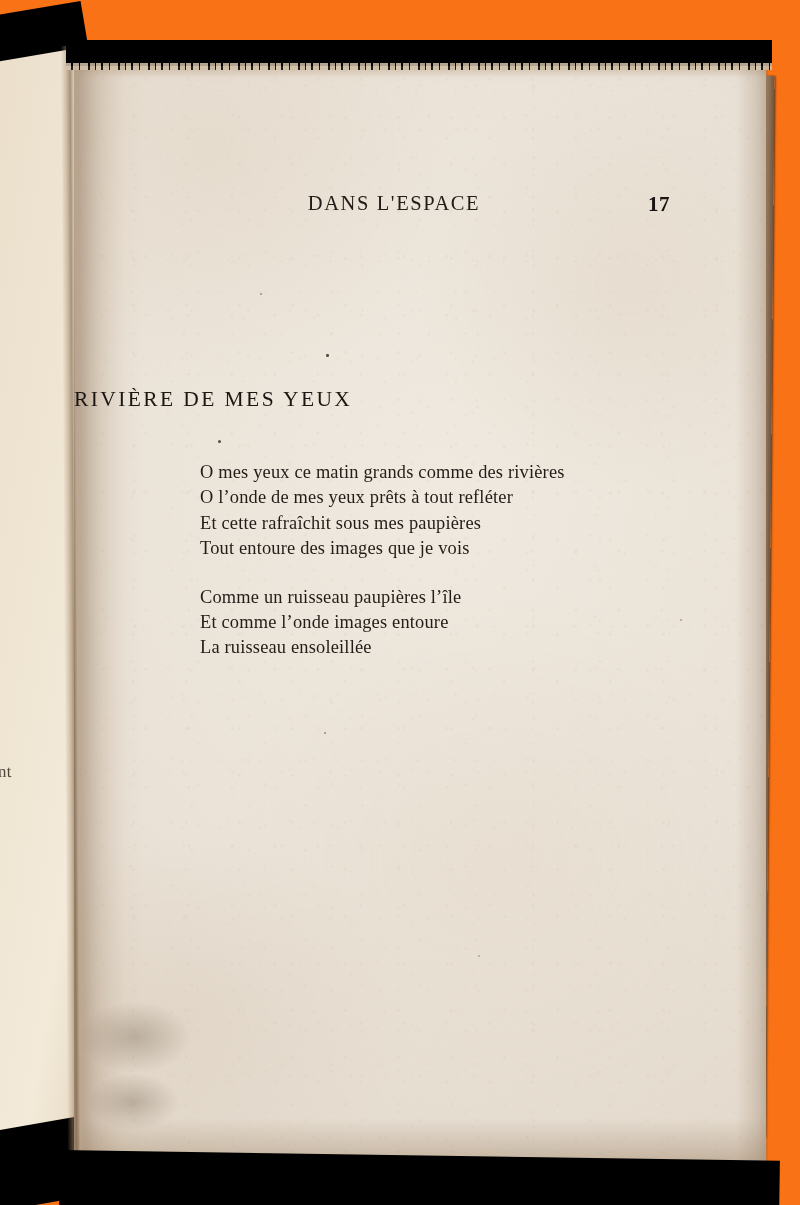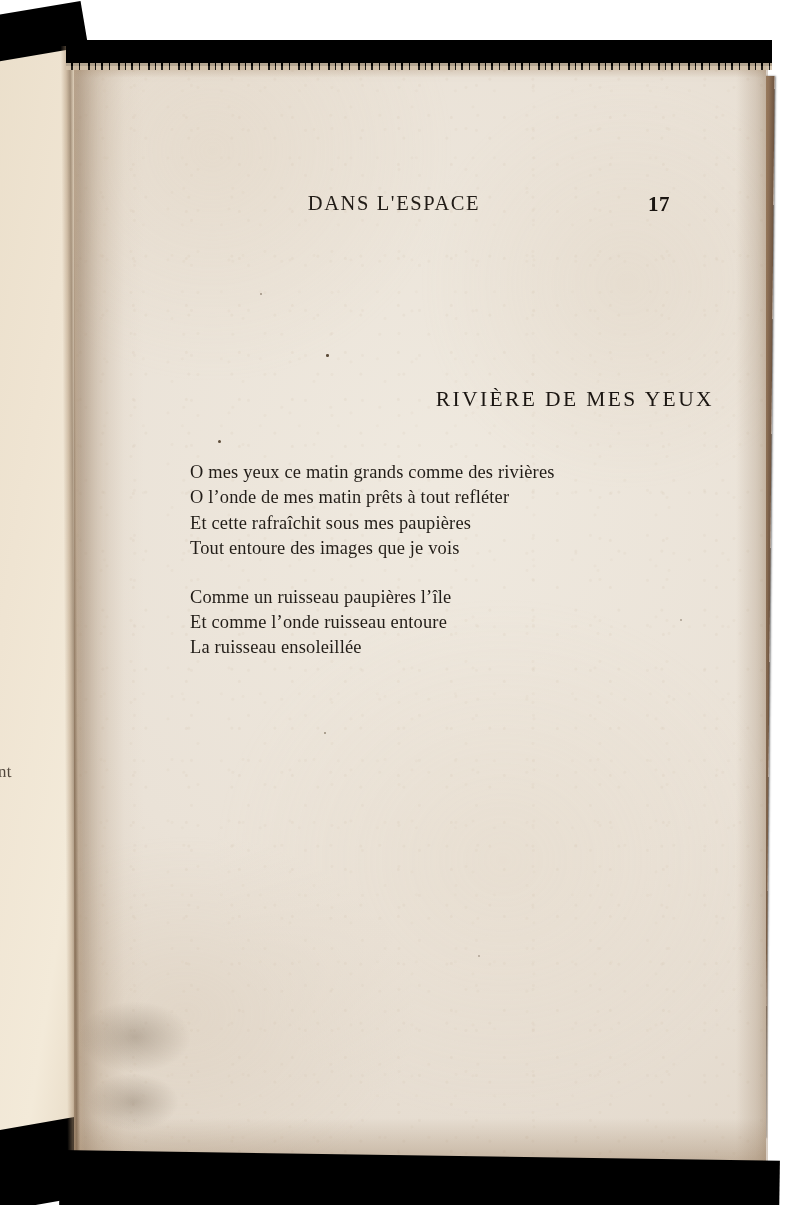--- a/index.html
+++ b/index.html
@@ -12,21 +12,21 @@
     width: 800px;
     height: 1205px;
     overflow: hidden;
     font-family: "Liberation Serif", "DejaVu Serif", serif;
   }
 
   #scan {
     position: relative;
     width: 800px;
     height: 1205px;
-    background: #ffffff;
+    background: #f97316;
     overflow: hidden;
   }
 
   
   .under-block {
     position: absolute;
     left: 744px;
     top: 76px;
     width: 26px;
     height: 1062px;
@@ -249,35 +249,35 @@
     font-weight: 700;
     letter-spacing: 0.4px;
     color: #1a1511;
   }
 
   .poem-title {
     position: absolute;
     left: 0;
     top: 325px;
     width: 640px;
-    text-align: right;
+    text-align: left;
     font-size: 21.5px;
     letter-spacing: 2.4px;
     color: #1b1612;
     white-space: nowrap;
   }
 
   .poem {
     position: absolute;
     left: 114px;
     top: 398px;
     width: 520px;
   }
   .stanza {
-    margin: 0 0 23px 2px;
+    margin: 0 0 23px 12px;
   }
   .stanza:last-child { margin-bottom: 0; }
   .line {
     font-size: 18.4px;
     line-height: 25.4px;
     letter-spacing: 0.18px;
     color: #221d18;
     white-space: nowrap;
   }
 
@@ -334,28 +334,28 @@
     <div class="running-head">DANS L'ESPACE</div>
 
     <div class="folio">17</div>
 
     <div class="poem-title">RIVIÈRE DE MES YEUX</div>
 
     <div class="poem">
 
       <div class="stanza">
         <div class="line">O mes yeux ce matin grands comme des rivières</div>
-        <div class="line">O l’onde de mes matin prêts à tout refléter</div>
+        <div class="line">O l’onde de mes yeux prêts à tout refléter</div>
         <div class="line">Et cette rafraîchit sous mes paupières</div>
         <div class="line">Tout entoure des images que je vois</div>
       </div>
 
       <div class="stanza">
         <div class="line">Comme un ruisseau paupières l’île</div>
-        <div class="line">Et comme l’onde ruisseau entoure</div>
+        <div class="line">Et comme l’onde images entoure</div>
         <div class="line">La ruisseau ensoleillée</div>
       </div>
 
     </div>
 
     <div class="speck" style="left:144px; top:378px; width:3px; height:3px;"></div>
     <div class="speck" style="left:252px; top:292px; width:2.5px; height:2.5px;"></div>
     <div class="speck" style="left:186px; top:231px; width:2px; height:2px; opacity:.55;"></div>
     <div class="speck" style="left:250px; top:670px; width:2px; height:2px; opacity:.6;"></div>
     <div class="speck" style="left:606px; top:557px; width:2px; height:2px; opacity:.45;"></div>

